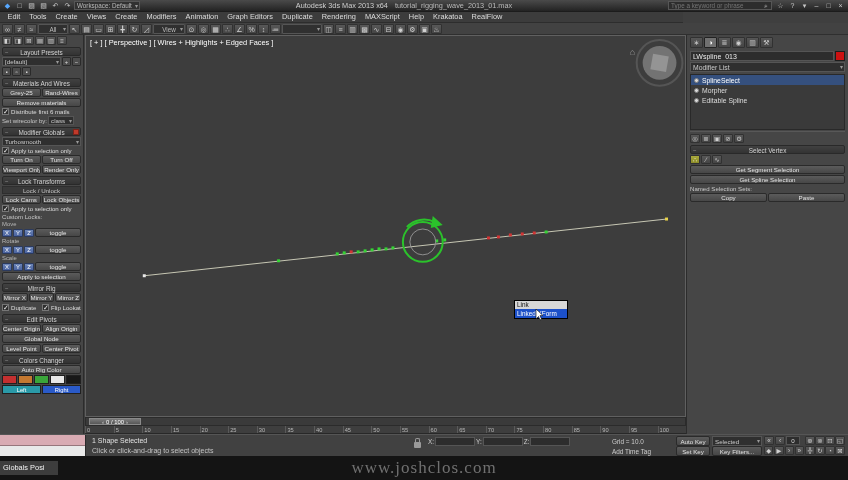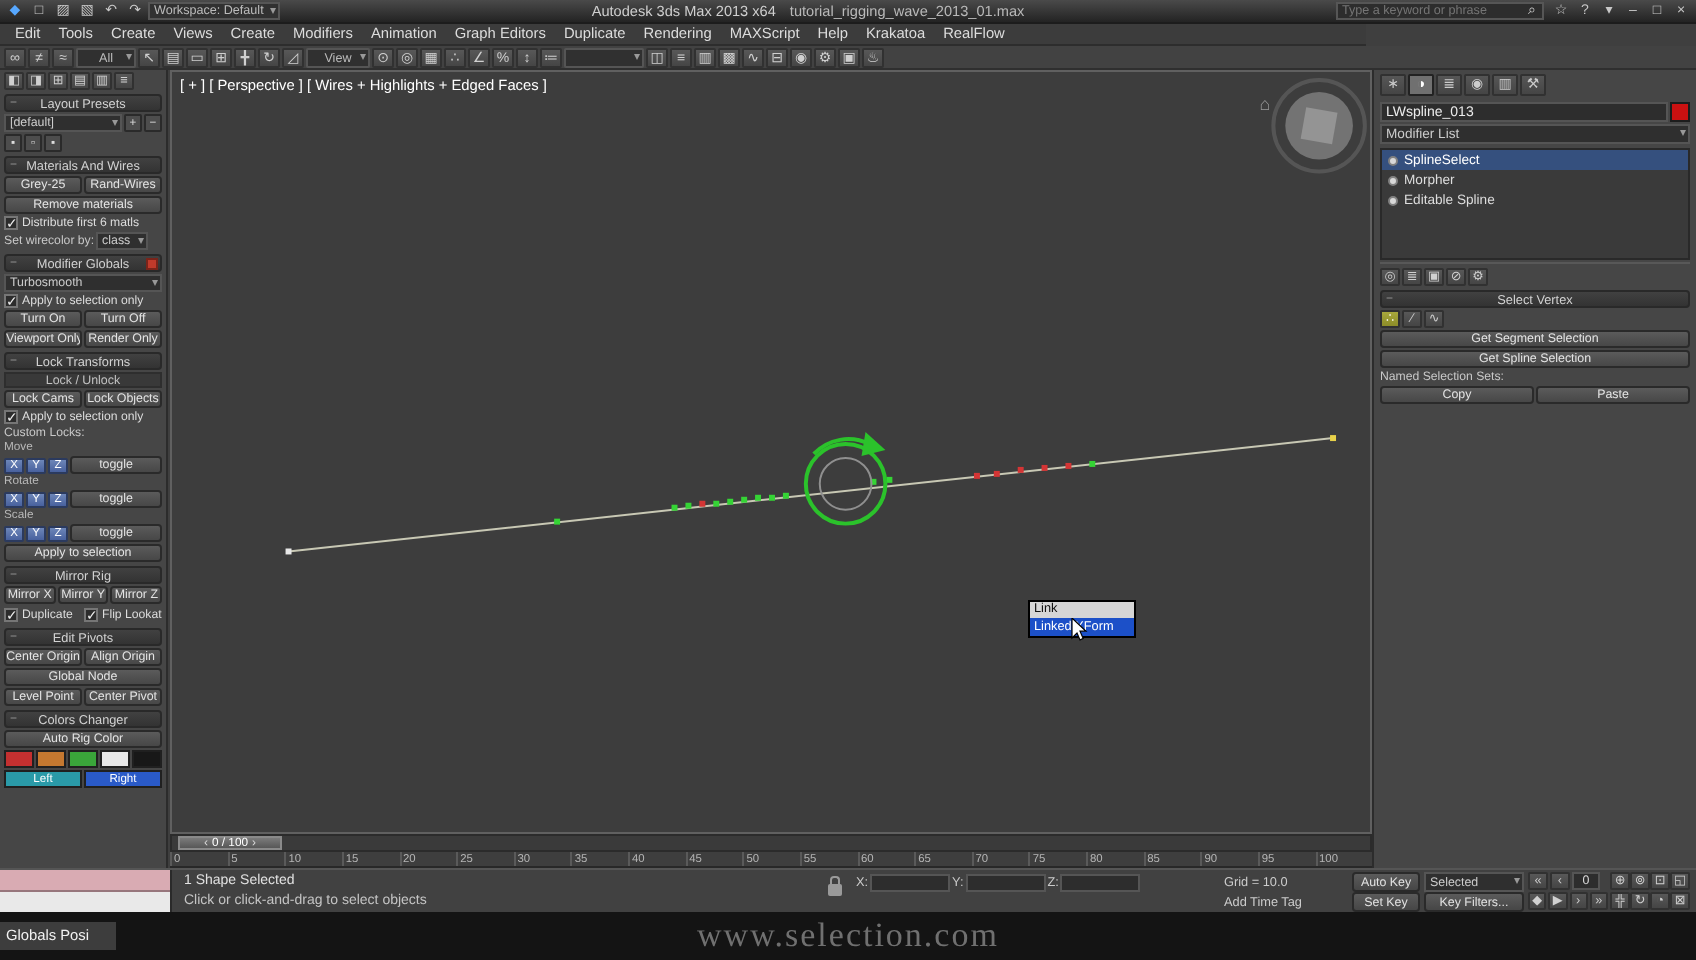--- a/index.html
+++ b/index.html
@@ -545,17 +545,17 @@
         <span class="tool-icon sm">⊡</span>
         <span class="tool-icon sm">◱</span>
         <span class="tool-icon sm">╬</span>
         <span class="tool-icon sm">↻</span>
         <span class="tool-icon sm">◔</span>
         <span class="tool-icon sm">⊠</span>
       </div>
   </div>
 
   <div class="bottomband">
-    <div class="watermark">www.selection.com</div>
+    <div class="watermark">www.joshclos.com</div>
     <div class="caption">Globals Posi</div>
   </div>
 
 </div>
 
 </body></html>

